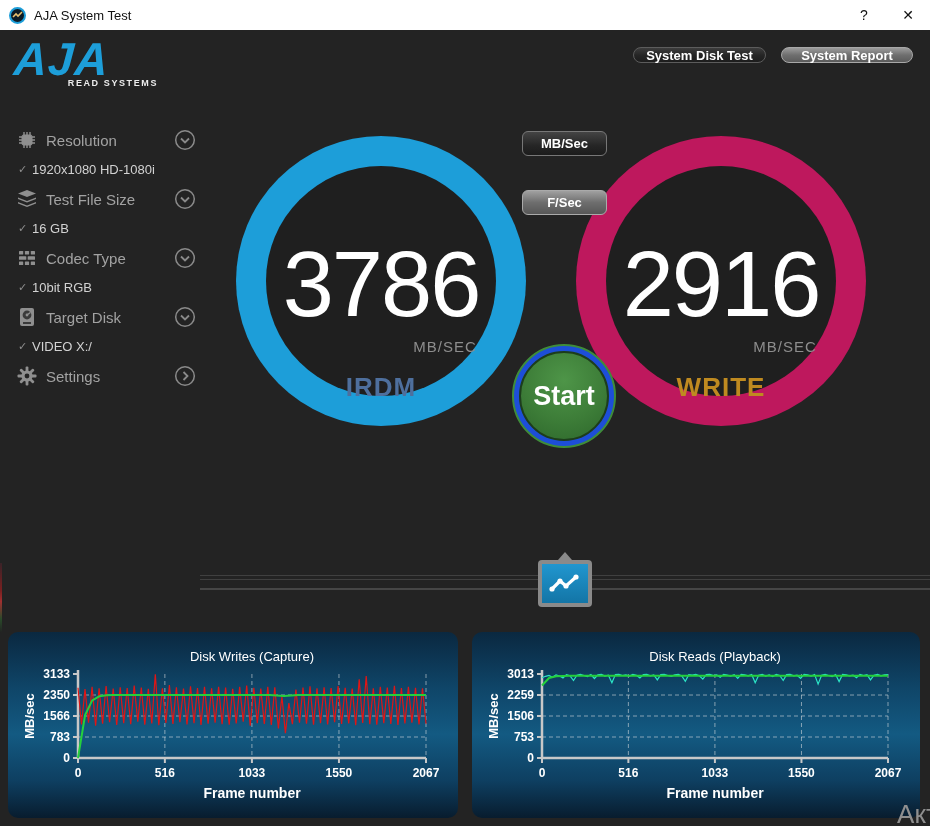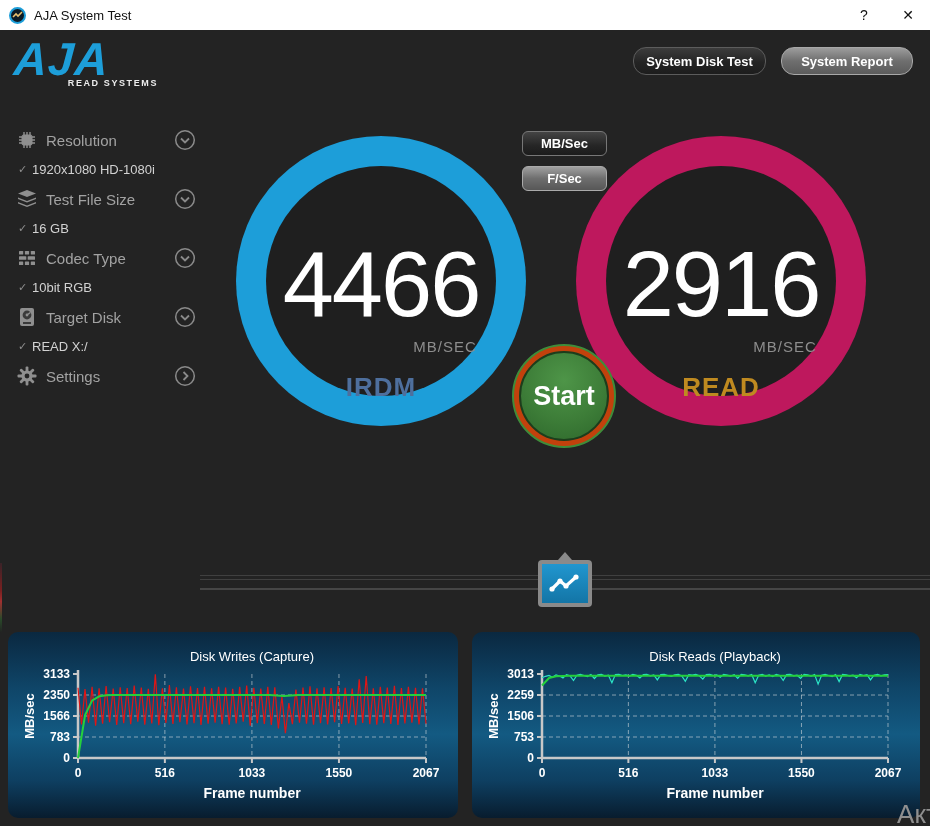--- a/index.html
+++ b/index.html
@@ -31,21 +31,21 @@
   .logo-aja {
     font-size:46px; font-weight:bold; font-style:italic; color:#1d9ed9;
     letter-spacing:1px; line-height:46px; transform:skewX(-4deg);
   }
   .logo-sub {
     font-size:9px; font-weight:bold; color:#ececec; letter-spacing:1.6px;
     text-align:right; margin-top:-4px; padding-right:6px;
   }
   
   .top-btn {
-    height:28px; border-radius:13px; color:#fff; font-size:13px; font-weight:bold;
+    height:16px; border-radius:13px; color:#fff; font-size:13px; font-weight:bold;
     display:flex; align-items:center; justify-content:center; cursor:default;
   }
   .top-btn.dark {
     background:linear-gradient(180deg,#3c3c3c 0%,#242424 55%,#1d1d1d 100%);
     border:1px solid #5c5c5c;
   }
   .top-btn.light {
     background:linear-gradient(180deg,#9c9c9c 0%,#6f6f6f 50%,#5b5b5b 100%);
     border:1px solid #a8a8a8;
   }
@@ -80,25 +80,26 @@
     width:85px; height:25px; border-radius:6px; color:#fff; font-size:13px; font-weight:bold;
     display:flex; align-items:center; justify-content:center; cursor:default;
   }
   .unit-btn.sel {
     background:linear-gradient(180deg,#444 0%,#252525 60%,#1c1c1c 100%);
     border:1px solid #777;
   }
   .unit-btn.unsel {
     background:linear-gradient(180deg,#a0a0a0 0%,#6e6e6e 50%,#575757 100%);
     border:1px solid #aaa;
+    margin-top:24px;
   }
   
   .start-outer {
     width:104px; height:104px; border-radius:50%;
-    border:2px solid #3f8c3a; background:#c2410c;
+    border:2px solid #3f8c3a; background:#1d4ed8;
     display:flex; align-items:center; justify-content:center; cursor:default;
   }
   .start-inner {
     width:90px; height:90px; border-radius:50%;
     background:radial-gradient(circle at 50% 32%, #4e9548 0%, #3d7d38 55%, #2d672b 100%);
     border:2px solid #1d3d1c;
     display:flex; align-items:center; justify-content:center;
   }
   .start-text { color:#fff; font-size:27px; font-weight:bold; }
   
@@ -235,21 +236,21 @@
     <span class="side-label">Target Disk</span>
     <span class="side-chevron">
       <svg width="22" height="22" viewBox="0 0 22 22">
           <circle cx="11" cy="11" r="9.3" fill="none" stroke="#8a8a8a" stroke-width="1.5"></circle>
           <path d="M7 9.5 L11 13.5 L15 9.5" fill="none" stroke="#8a8a8a" stroke-width="1.8"></path>
         </svg>
     </span>
   </div>
   <div class="abs side-value" style="top:306px;">
     <span class="check">✓</span>
-    <span class="value-text">READ X:/</span>
+    <span class="value-text">VIDEO X:/</span>
   </div>
 
   <div class="abs side-row" style="top:332px;">
     <span class="side-icon">
       <svg width="20" height="20" viewBox="0 0 20 20" fill="#8f8f8f">
         <g>
           <rect x="8.6" y="0.5" width="2.8" height="19" rx="1"></rect>
           <rect x="8.6" y="0.5" width="2.8" height="19" rx="1" transform="rotate(45 10 10)"></rect>
           <rect x="8.6" y="0.5" width="2.8" height="19" rx="1" transform="rotate(90 10 10)"></rect>
           <rect x="8.6" y="0.5" width="2.8" height="19" rx="1" transform="rotate(135 10 10)"></rect>
@@ -262,31 +263,31 @@
     <span class="side-chevron">
       <svg width="22" height="22" viewBox="0 0 22 22">
           <circle cx="11" cy="11" r="9.3" fill="none" stroke="#8a8a8a" stroke-width="1.5"></circle>
           <path d="M9.5 7 L13.5 11 L9.5 15" fill="none" stroke="#8a8a8a" stroke-width="1.8"></path>
         </svg>
     </span>
   </div>
 
   <div class="abs gauge" style="left:236px;top:106px;background:#1d9ed9;">
     <div class="gauge-inner">
-      <div class="gauge-number">4466</div>
+      <div class="gauge-number">3786</div>
       <div class="gauge-unit">MB/SEC</div>
       <div class="gauge-label" style="color:#4e6f9d;">IRDM</div>
     </div>
   </div>
 
   <div class="abs gauge" style="left:576px;top:106px;background:#be185d;">
     <div class="gauge-inner">
       <div class="gauge-number">2916</div>
       <div class="gauge-unit">MB/SEC</div>
-      <div class="gauge-label" style="color:#bf8a20;">READ</div>
+      <div class="gauge-label" style="color:#bf8a20;">WRITE</div>
     </div>
   </div>
 
   <div class="abs unit-btn sel" style="left:522px;top:101px;">MB/Sec</div>
   <div class="abs unit-btn unsel" style="left:522px;top:136px;">F/Sec</div>
 
   <div class="abs start-outer" style="left:512px;top:314px;">
     <div class="start-inner">
       <span class="start-text">Start</span>
     </div>

